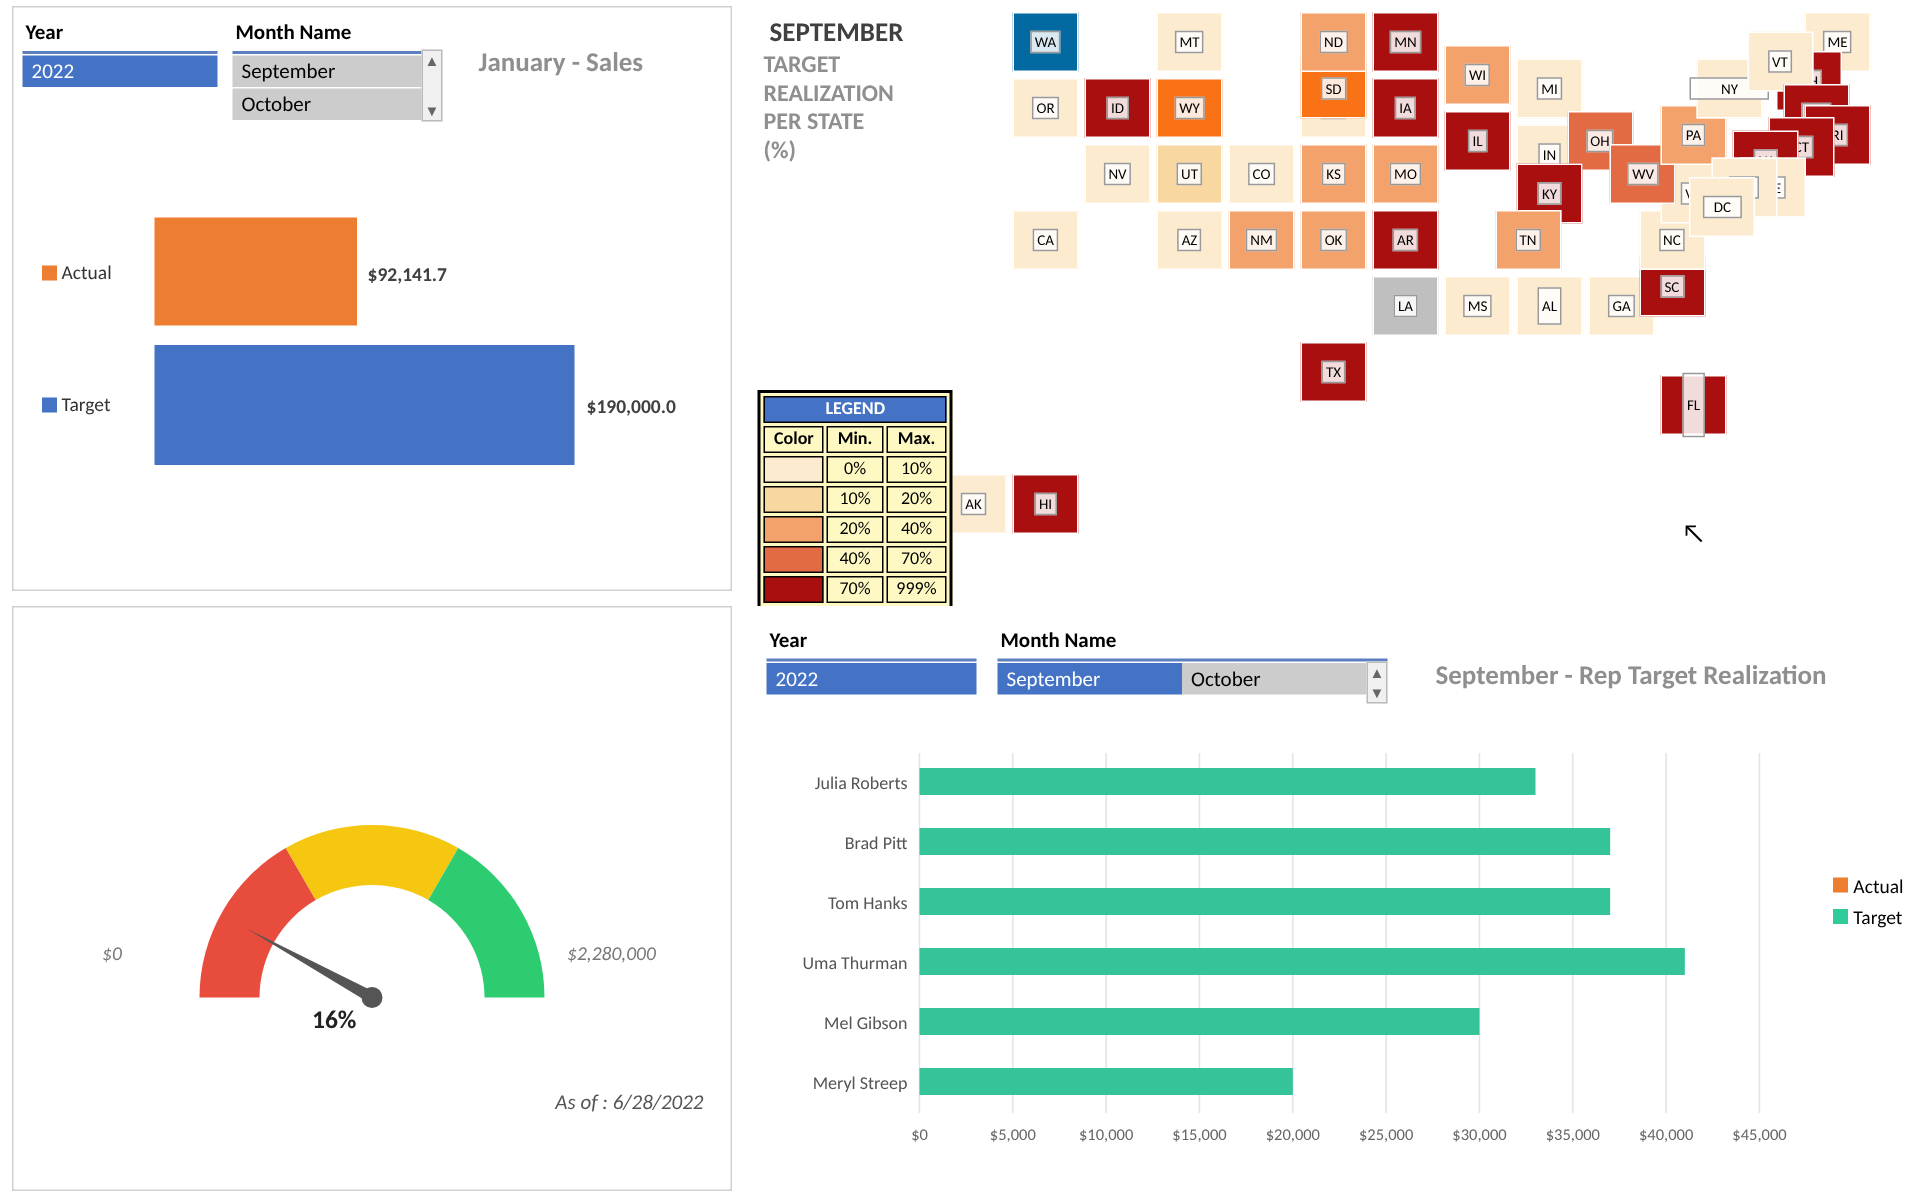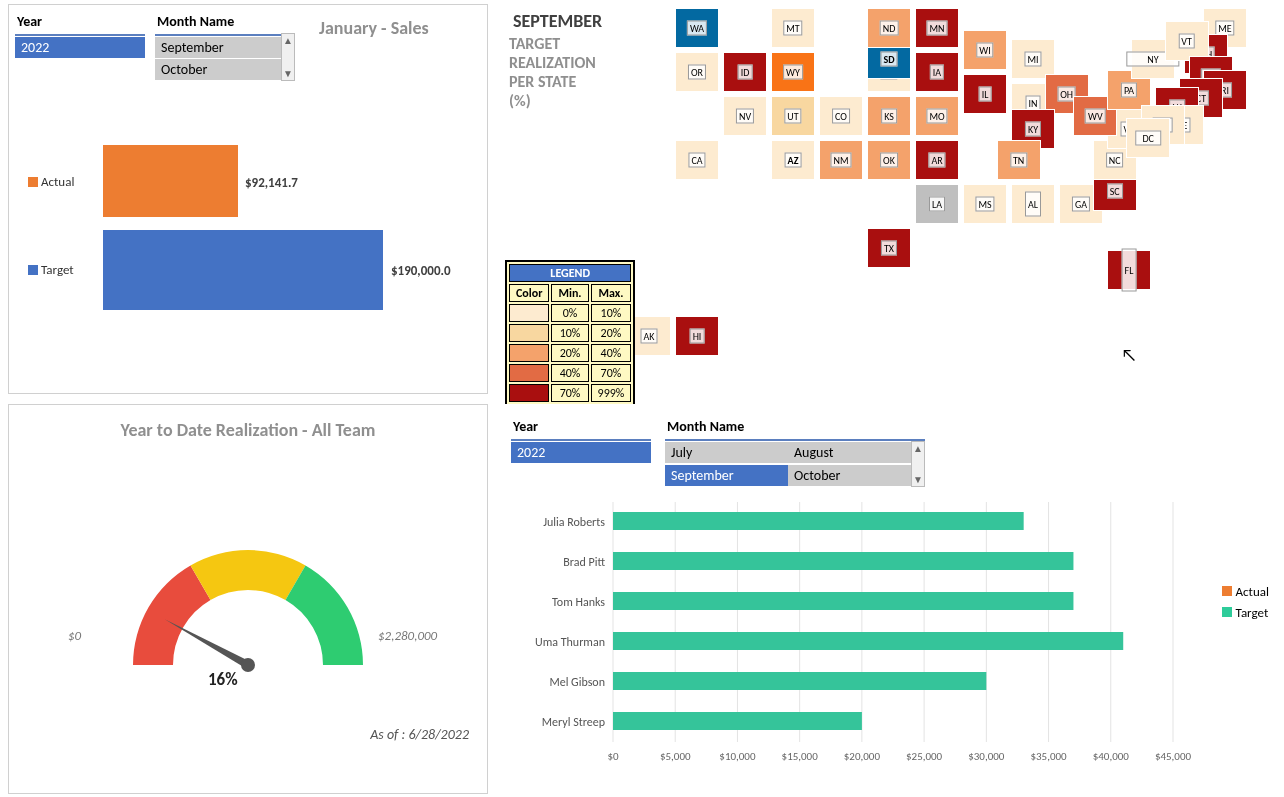--- a/index.html
+++ b/index.html
@@ -7,21 +7,21 @@
   .panel { position: absolute; border: 1px solid #d0d0d0; background: #fff; }
   
   #p-sales  { left: 8px;   top: 4px;  width: 480px; height: 390px; }
   #p-map    { left: 497px; top: 4px;  width: 780px; height: 390px; border:none; }
   #p-ytd    { left: 8px;   top: 404px;width: 480px; height: 390px; }
   #p-reps   { left: 497px; top: 404px;width: 780px; height: 390px; border:none;}
   .slicer-hdr { font-weight: bold; font-size: 14px; border-bottom: 2px solid #5b7fbf; padding: 2px 2px 4px 2px;}
   .slicer-item { font-size: 14px; padding: 2px 6px; margin: 1px 0; cursor: pointer; background:#cccccc; }
   .slicer-item.sel { background:#4472c4; color:#fff; }
   .slicer-scroll { width:14px; background:#f0f0f0; border:1px solid #bbb; display:flex; flex-direction:column; justify-content:space-between; align-items:center; font-size:10px; color:#666;}
-  .chart-title { color:#8f8f8f; font-weight:bold; font-size:18px; }
+  .chart-title { color:#8f8f8f; font-weight:bold; font-size:18px;margin-top:13px; }
   .legend-box { border:2px solid #000; font-size:12px; background:#fef9c3;}
   .legend-box th, .legend-box td { border:1px solid #000; padding:1px 6px; text-align:center;}
   .legend-hdr { background:#4472c4; color:#fff; font-weight:bold; text-align:center;}
   .axis-lbl { font-size:11px; fill:#666; color:#666;}
 </style>
 </head>
 <body>
 
 <div id="p-sales" class="panel">
 
@@ -91,38 +91,38 @@
       <div style="position: absolute; left: 144px; top: 44px; width: 44px; height: 40px; background: #f97316; border: 1px solid rgb(255, 255, 255);">
         <span style="position: absolute; left: 50%; top: 50%; transform: translate(-50%, -50%); font-size: 10px; background: rgba(255, 255, 255, 0.85); padding: 0px 2px; border: 1px solid rgb(153, 153, 153);">WY</span>
       </div>
       <div style="position: absolute; left: 144px; top: 88px; width: 44px; height: 40px; background: rgb(248, 215, 160); border: 1px solid rgb(255, 255, 255);">
         <span style="position: absolute; left: 50%; top: 50%; transform: translate(-50%, -50%); font-size: 10px; background: rgba(255, 255, 255, 0.85); padding: 0px 2px; border: 1px solid rgb(153, 153, 153);">UT</span>
       </div>
       <div style="position: absolute; left: 192px; top: 88px; width: 44px; height: 40px; background: rgb(253, 235, 208); border: 1px solid rgb(255, 255, 255);">
         <span style="position: absolute; left: 50%; top: 50%; transform: translate(-50%, -50%); font-size: 10px; background: rgba(255, 255, 255, 0.85); padding: 0px 2px; border: 1px solid rgb(153, 153, 153);">CO</span>
       </div>
       <div style="position: absolute; left: 144px; top: 132px; width: 44px; height: 40px; background: rgb(253, 235, 208); border: 1px solid rgb(255, 255, 255);">
-        <span style="position: absolute; left: 50%; top: 50%; transform: translate(-50%, -50%); font-size: 10px; background: rgba(255, 255, 255, 0.85); padding: 0px 2px; border: 1px solid rgb(153, 153, 153); font-weight: bold;">AZ</span>
+        <span style="position: absolute; left: 50%; top: 50%; transform: translate(-50%, -50%); font-size: 10px; background: rgba(255, 255, 255, 0.85); padding: 0px 2px; border: 1px solid rgb(153, 153, 153);">AZ</span>
       </div>
       <div style="position: absolute; left: 192px; top: 132px; width: 44px; height: 40px; background: rgb(244, 162, 107); border: 1px solid rgb(255, 255, 255);">
         <span style="position: absolute; left: 50%; top: 50%; transform: translate(-50%, -50%); font-size: 10px; background: rgba(255, 255, 255, 0.85); padding: 0px 2px; border: 1px solid rgb(153, 153, 153);">NM</span>
       </div>
       <div style="position: absolute; left: 240px; top: 220px; width: 44px; height: 40px; background: rgb(169, 15, 15); border: 1px solid rgb(255, 255, 255);">
         <span style="position: absolute; left: 50%; top: 50%; transform: translate(-50%, -50%); font-size: 10px; background: rgba(255, 255, 255, 0.85); padding: 0px 2px; border: 1px solid rgb(153, 153, 153);">TX</span>
       </div>
       <div style="position: absolute; left: 240px; top: 132px; width: 44px; height: 40px; background: rgb(244, 162, 107); border: 1px solid rgb(255, 255, 255);">
         <span style="position: absolute; left: 50%; top: 50%; transform: translate(-50%, -50%); font-size: 10px; background: rgba(255, 255, 255, 0.85); padding: 0px 2px; border: 1px solid rgb(153, 153, 153);">OK</span>
       </div>
       <div style="position: absolute; left: 240px; top: 88px; width: 44px; height: 40px; background: rgb(244, 162, 107); border: 1px solid rgb(255, 255, 255);">
         <span style="position: absolute; left: 50%; top: 50%; transform: translate(-50%, -50%); font-size: 10px; background: rgba(255, 255, 255, 0.85); padding: 0px 2px; border: 1px solid rgb(153, 153, 153);">KS</span>
       </div>
       <div style="position: absolute; left: 240px; top: 44px; width: 44px; height: 40px; background: rgb(253, 235, 208); border: 1px solid rgb(255, 255, 255);">
         <span style="position: absolute; left: 50%; top: 50%; transform: translate(-50%, -50%); font-size: 10px; background: rgba(255, 255, 255, 0.85); padding: 0px 2px; border: 1px solid rgb(153, 153, 153);">NE</span>
       </div>
-      <div style="position: absolute; left: 240px; top: 30.8px; width: 44px; height: 40px; background: #0369a1; border: 1px solid rgb(255, 255, 255); font-weight: bold;">
+      <div style="position: absolute; left: 240px; top: 30.8px; width: 44px; height: 40px; background: #f97316; border: 1px solid rgb(255, 255, 255);">
         <span style="position: absolute; left: 50%; top: 50%; transform: translate(-50%, -50%); font-size: 10px; background: rgba(255, 255, 255, 0.85); padding: 0px 2px; border: 1px solid rgb(153, 153, 153);">SD</span>
       </div>
       <div style="position: absolute; left: 240px; top: 0px; width: 44px; height: 40px; background: rgb(244, 162, 107); border: 1px solid rgb(255, 255, 255);">
         <span style="position: absolute; left: 50%; top: 50%; transform: translate(-50%, -50%); font-size: 10px; background: rgba(255, 255, 255, 0.85); padding: 0px 2px; border: 1px solid rgb(153, 153, 153);">ND</span>
       </div>
       <div style="position: absolute; left: 288px; top: 0px; width: 44px; height: 40px; background: rgb(169, 15, 15); border: 1px solid rgb(255, 255, 255);">
         <span style="position: absolute; left: 50%; top: 50%; transform: translate(-50%, -50%); font-size: 10px; background: rgba(255, 255, 255, 0.85); padding: 0px 2px; border: 1px solid rgb(153, 153, 153);">MN</span>
       </div>
       <div style="position: absolute; left: 288px; top: 44px; width: 44px; height: 40px; background: rgb(169, 15, 15); border: 1px solid rgb(255, 255, 255);">
         <span style="position: absolute; left: 50%; top: 50%; transform: translate(-50%, -50%); font-size: 10px; background: rgba(255, 255, 255, 0.85); padding: 0px 2px; border: 1px solid rgb(153, 153, 153);">IA</span>
@@ -256,21 +256,20 @@
         <tr>
           <td style="background:#a90f0f;width:28px;"></td>
           <td>70%</td>
           <td>999%</td>
         </tr>
       </tbody>
   </table>
 </div>
 
 <div id="p-ytd" class="panel">
-  <div class="chart-title" style="width:100%; text-align:center; margin-top:14px;">Year to Date Realization - All Team</div>
   <svg width="470" height="260" style="position:absolute; left:4px; top:100px;">
     <g transform="translate(235,160)">
       <path d="M -115 0 A 115 115 0 0 1 -57.5 -99.6 L -37.5 -64.95 A 75 75 0 0 0 -75 0 Z" fill="#e84c3d"></path>
       <path d="M -57.5 -99.6 A 115 115 0 0 1 57.5 -99.6 L 37.5 -64.95 A 75 75 0 0 0 -37.5 -64.95 Z" fill="#f5c711"></path>
       <path d="M 57.5 -99.6 A 115 115 0 0 1 115 0 L 75 0 A 75 75 0 0 0 37.5 -64.95 Z" fill="#2ecc71"></path>
 
       <g transform="rotate(-61.2)">
         <polygon points="0,-95 4,0 -4,0" fill="#555"></polygon>
       </g>
       <circle r="7" fill="#555"></circle>
@@ -285,34 +284,31 @@
 <div id="p-reps" class="panel">
   <div style="position:absolute; left:14px; top:12px; width:140px;">
     <div class="slicer-hdr">Year</div>
     <div class="slicer-item sel">2022</div>
   </div>
   <div style="position:absolute; left:168px; top:12px; width:260px;">
     <div class="slicer-hdr">Month Name</div>
     <div style="display:flex;">
       <div style="flex:1;">
         <div style="display:flex;">
-          <div class="slicer-item" style="flex:1;">July</div>
-          <div class="slicer-item" style="flex:1;">August</div>
-        </div>
-        <div style="display:flex;">
           <div class="slicer-item sel" style="flex:1;">September</div>
           <div class="slicer-item" style="flex:1;">October</div>
         </div>
       </div>
       <div class="slicer-scroll">
         <span>▲</span>
         <span>▼</span>
       </div>
     </div>
   </div>
+  <div class="chart-title" style="position:absolute; left:460px; top:22px; color:#8f8f8f;">September - Rep Target Realization</div>
 
   <div style="position:absolute; right:8px; top:180px; font-size:13px;">
     <div><span style="display:inline-block;width:10px;height:10px;background:#ed7d31;margin-right:4px;"></span><span>Actual</span></div>
     <div style="margin-top:6px;"><span style="display:inline-block;width:10px;height:10px;background:#2ecc9a;margin-right:4px;"></span><span>Target</span></div>
   </div>
 
   <svg id="reps-chart" width="700" height="300" style="position:absolute; left:6px; top:88px;">
       <line x1="110" x2="110" y1="10" y2="250" stroke="#e3e3e3"></line>
       <text x="110" y="268" text-anchor="middle" class="axis-lbl">$0</text>
       <line x1="172.22222222222223" x2="172.22222222222223" y1="10" y2="250" stroke="#e3e3e3"></line>

